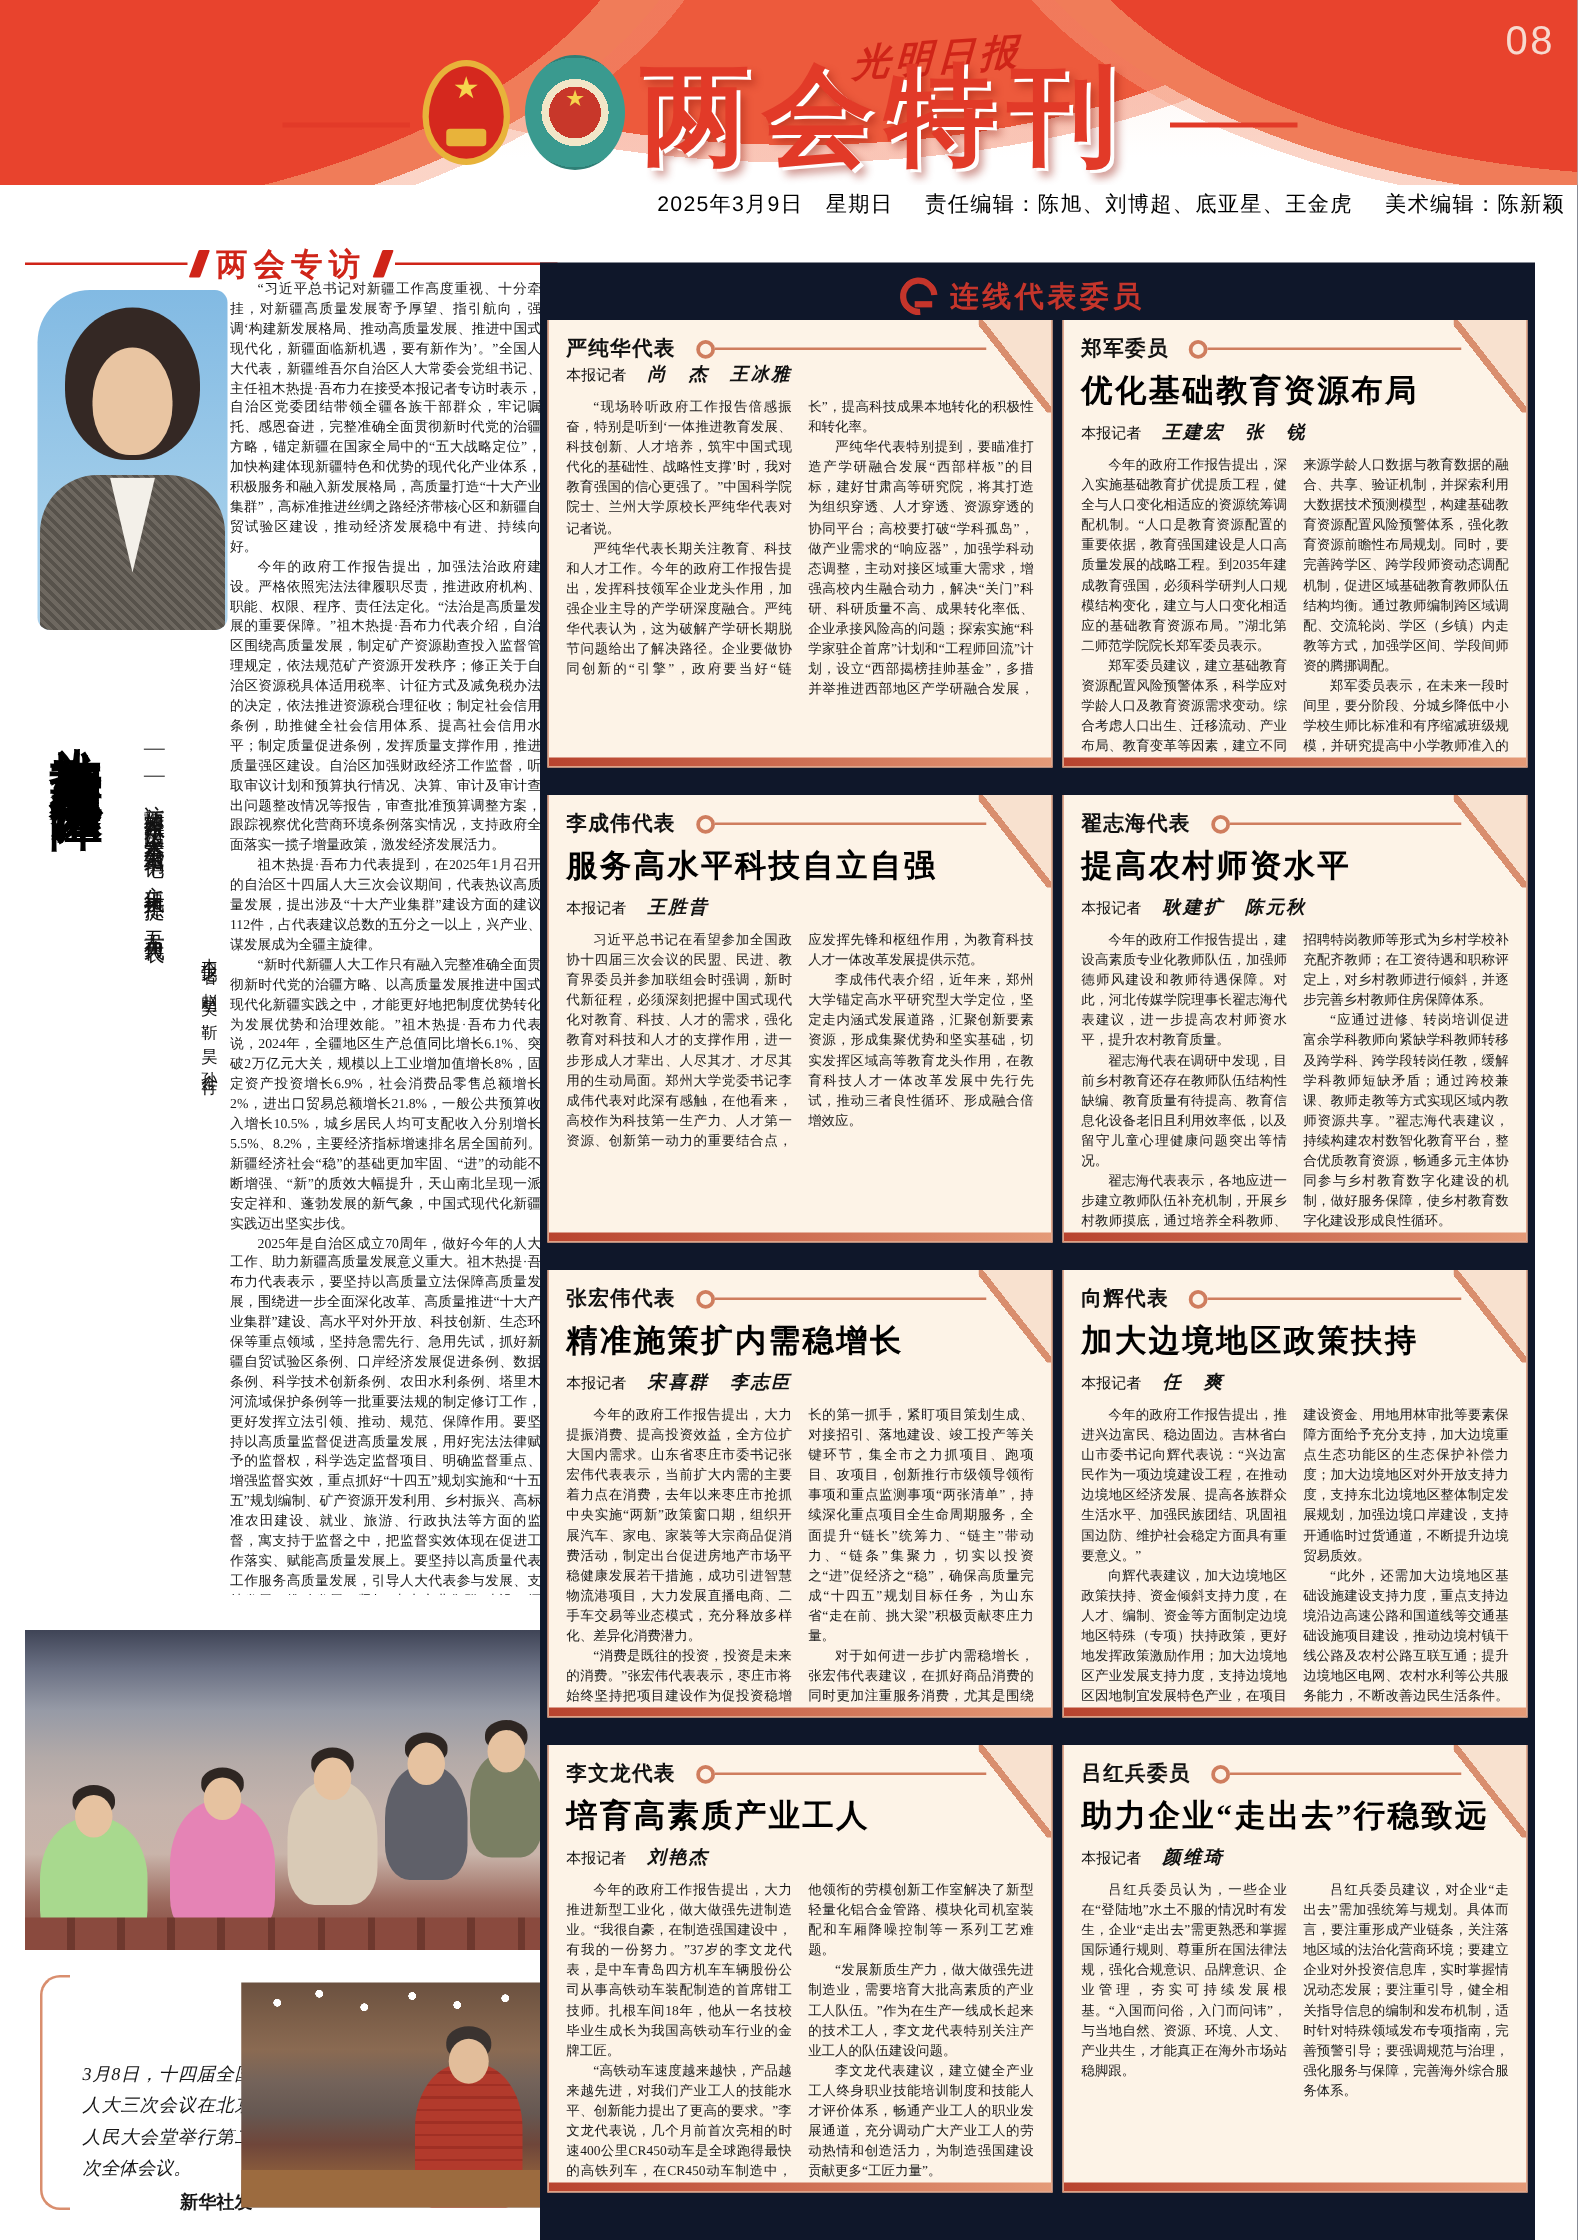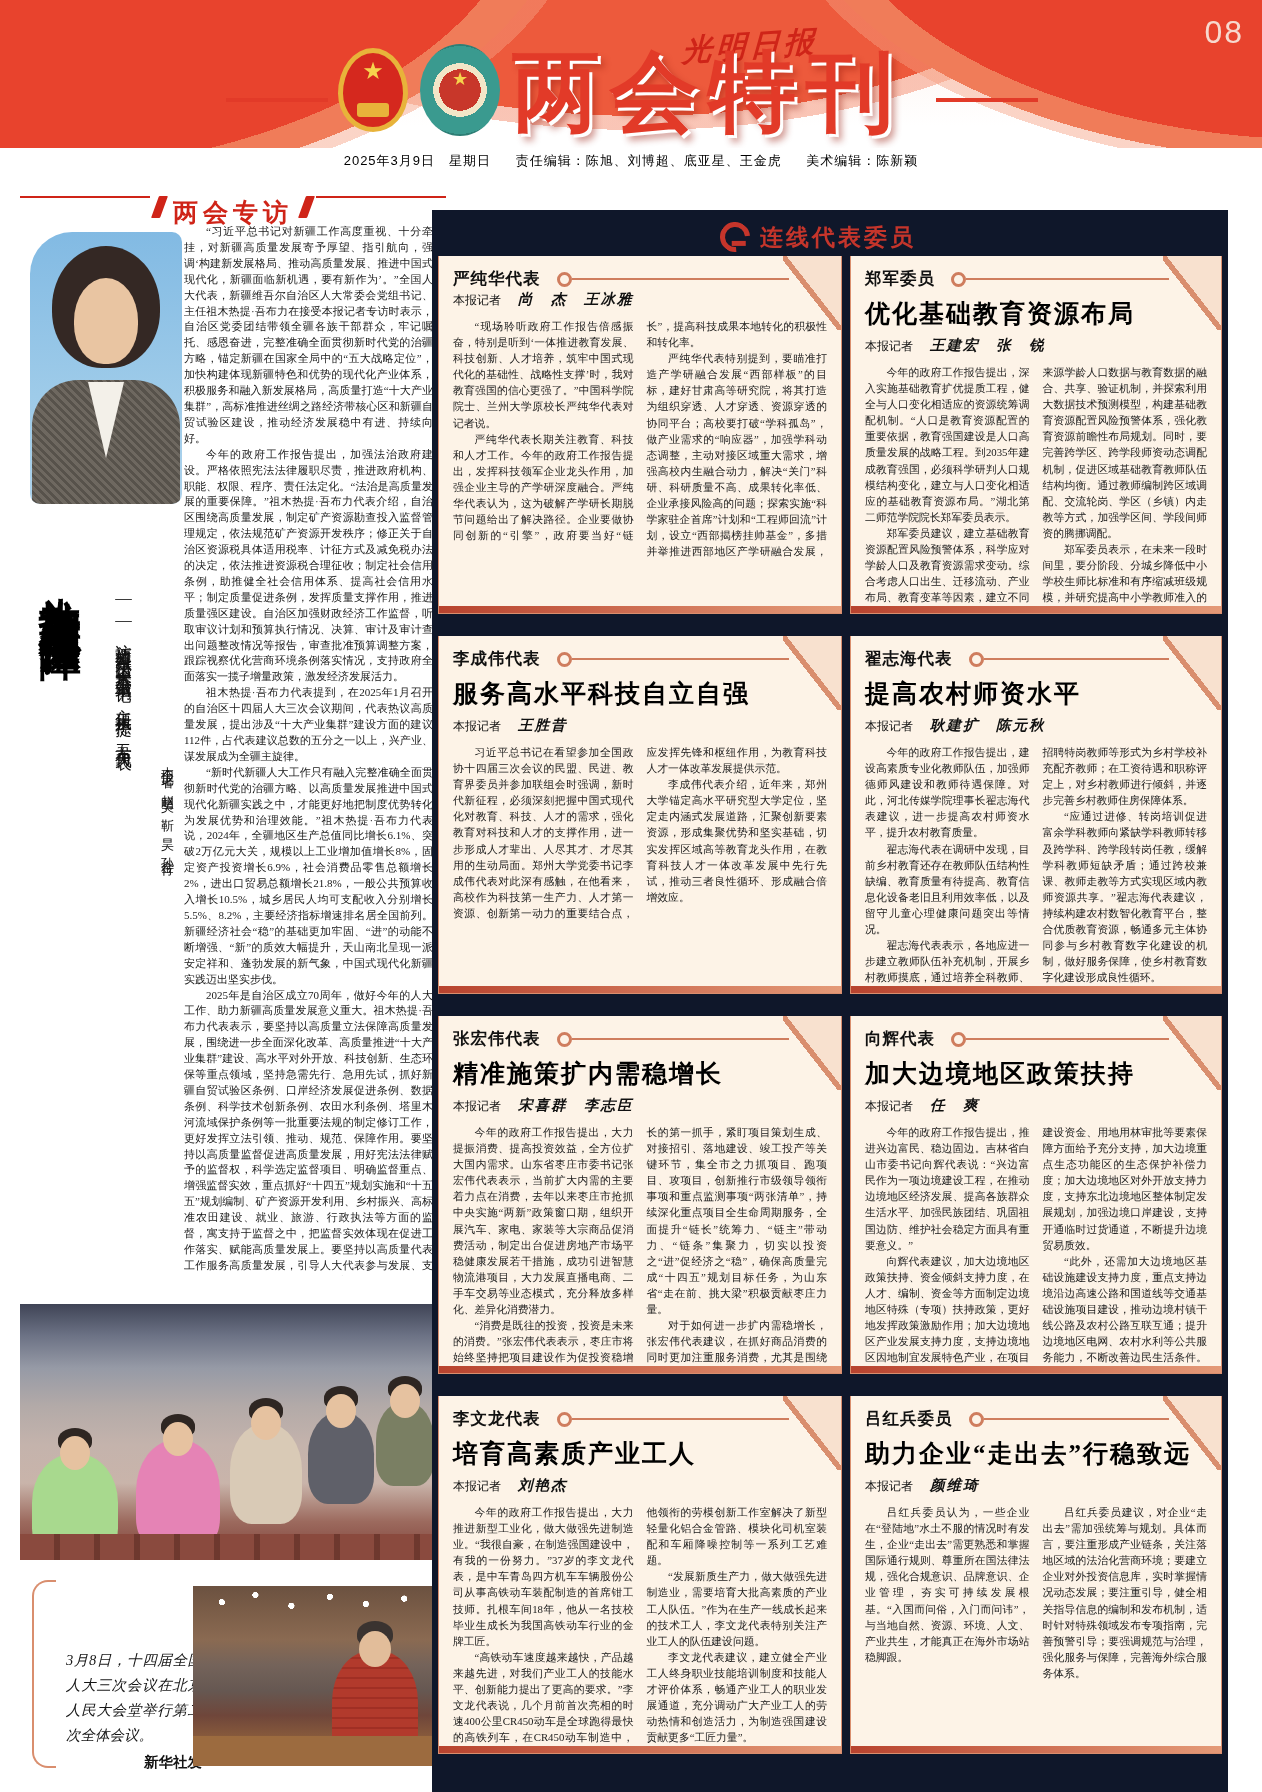--- a/index.html
+++ b/index.html
@@ -23,27 +23,27 @@
   .emblem-c{left:420px;top:44px;width:80px;height:92px;border-radius:50%;box-sizing:border-box;
     background:radial-gradient(circle at 50% 50%,#c8372a 0 34%,#f2e6c8 34% 44%,#3a9a8f 44% 72%,#2e7f76 72% 100%)}
   .emblem-c .star{position:absolute;left:0;top:26px;width:100%;text-align:center;color:#f6d44d;font-size:18px;line-height:18px}
   .masthead{left:682px;top:26px;font-size:30px;font-weight:bold;font-style:italic;color:#cf2418;
     letter-spacing:4px;transform:rotate(-4deg) skewX(-6deg)}
   .edition{left:512px;top:46px;font-size:88px;font-weight:900;color:#e23a28;letter-spacing:10px;line-height:92px;
     font-family:"Liberation Sans","DejaVu Sans",sans-serif;
     text-shadow:3px 3px 0 #ffffff,6px 7px 7px rgba(150,25,12,.45)}
   .rule{top:98px;width:102px;height:4px;background:#e23a28}
   .rule.l{left:226px}.rule.r{left:936px}
-  .dateline{position:absolute;top:152px;left:0;width:1262px;text-align:center;font-size:13px;color:#000;
+  .dateline{position:absolute;top:152px;left:0;width:1262px;text-align:right;font-size:17px;color:#000;
     font-family:"Liberation Sans","DejaVu Sans",sans-serif;letter-spacing:1px}
   .dateline span{margin:0 10px}
 
   
   .feature{position:absolute;left:20px;top:196px;width:426px;height:1592px}
-  .section-head{display:flex;align-items:flex-start;height:30px}
+  .section-head{display:flex;align-items:center;height:30px}
   .section-head .hline{flex:1;height:2px;background:#cf2418}
   .section-head .hbar{width:9px;height:22px;background:#cf2418;transform:skewX(-20deg);margin:0 5px;border-radius:1px}
   .section-head .htext{font-size:25px;font-weight:bold;color:#cf2418;letter-spacing:5px;margin:0 4px;
     font-family:"Liberation Sans","DejaVu Sans",sans-serif}
   .portrait{left:10px;top:36px;width:152px;height:272px;border-radius:42px 10px 10px 10px;overflow:hidden;
     background:linear-gradient(180deg,#82bae3 0%,#9ecbe9 60%,#aed3ec 100%)}
   .p-hair{position:absolute;left:22px;top:14px;width:108px;height:122px;border-radius:52% 52% 48% 48%;background:#342824}
   .p-face{position:absolute;left:44px;top:46px;width:64px;height:86px;border-radius:50% 50% 46% 46%;background:#e9c5a2}
   .p-body{position:absolute;left:2px;top:148px;width:148px;height:126px;border-radius:46px 46px 0 0;
     background:repeating-linear-gradient(45deg,#6e6860 0 3px,#57524b 3px 6px)}

